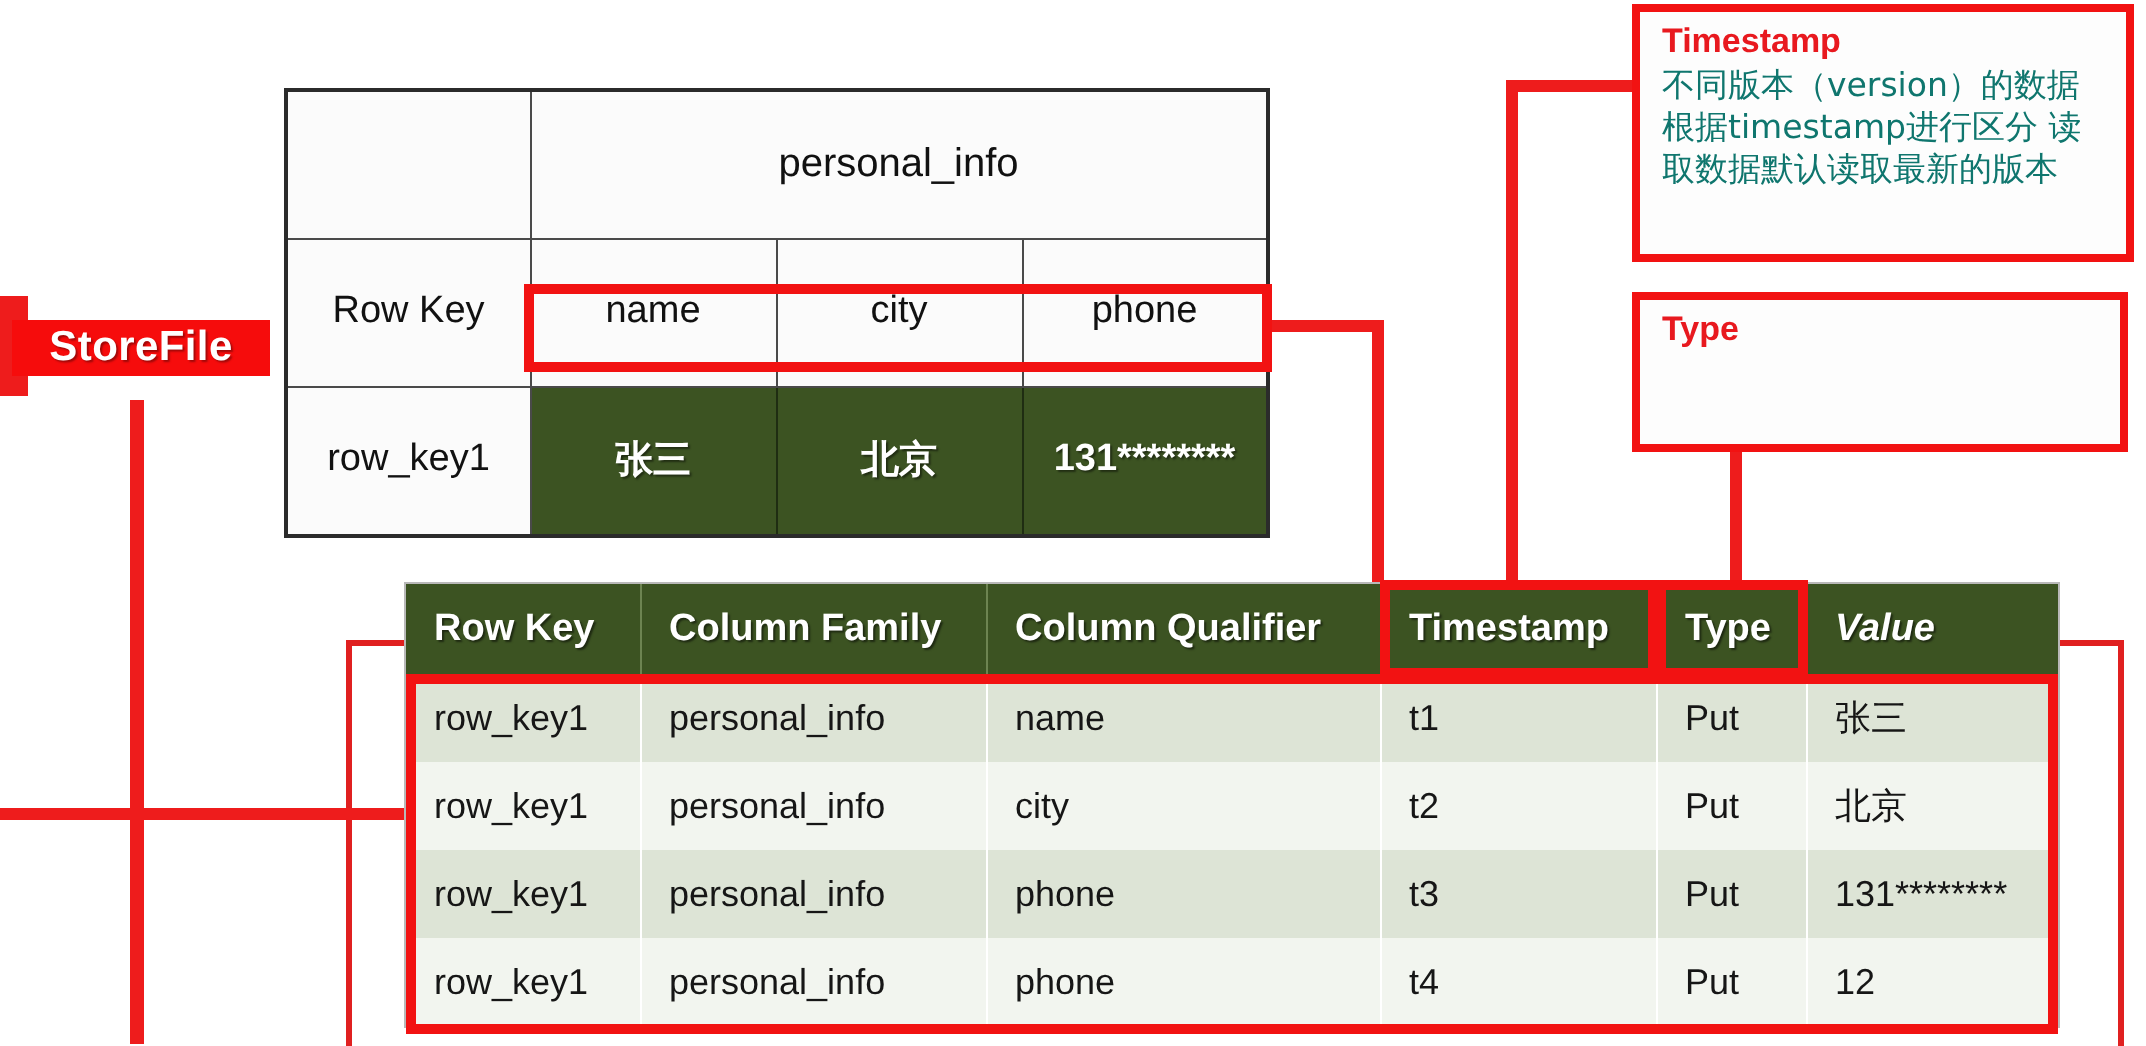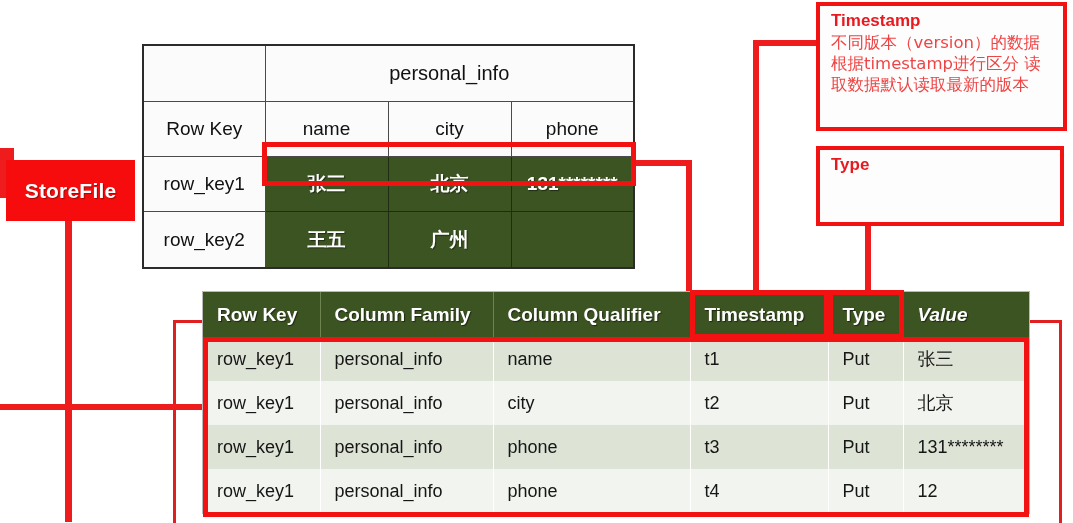--- a/index.html
+++ b/index.html
@@ -12,21 +12,21 @@
     position:relative;
   }
   #stage{position:absolute;left:0;top:0;width:1073px;height:523px;}
 
   
   .conn{position:absolute;background:#ee1c1c;}
   .conn.thin{background:#e02020;}
 
   
   #storefile-label{
-    position:absolute;left:6px;top:160px;width:129px;height:61px;
+    position:absolute;left:6px;top:160px;width:129px;height:28px;
     background:#f60c0c;
     display:flex;align-items:center;justify-content:center;
     color:#ffffff;font-weight:bold;font-size:21px;
     letter-spacing:.2px;
     text-shadow:1px 1px 1px rgba(0,0,0,.35);
   }
 
   
   #top-table{
     position:absolute;left:142px;top:44px;width:493px;height:225px;
@@ -117,21 +117,21 @@
     position:absolute;background:#fdfdfd;
     border:4px solid #f21212;
     box-sizing:border-box;
     padding:5px 9px 6px 11px;
   }
   .note .note-title{
     color:#e8191f;font-weight:bold;font-size:17px;
     line-height:20px;margin-bottom:1px;
   }
   .note .note-body{
-    color:#ef4444;font-size:16.5px;line-height:21px;
+    color:#0f766e;font-size:16.5px;line-height:21px;
     font-family:"DejaVu Sans","Liberation Sans",sans-serif;
   }
   #note-timestamp{left:816px;top:2px;width:251px;height:129px;}
   #note-type{left:816px;top:146px;width:248px;height:80px;}
 
   
   #watermark{
     position:absolute;left:925px;top:470px;
     font-size:31px;font-weight:bold;
     font-family:"DejaVu Sans","Liberation Sans",sans-serif;
@@ -186,26 +186,20 @@
         <td>Row Key</td>
         <td>name</td>
         <td>city</td>
         <td>phone</td>
       </tr>
       <tr>
         <td class="rowkey">row_key1</td>
         <td class="green">张三</td>
         <td class="green">北京</td>
         <td class="green">131********</td>
-      </tr>
-      <tr>
-        <td class="rowkey">row_key2</td>
-        <td class="green">王五</td>
-        <td class="green">广州</td>
-        <td class="green"></td>
       </tr>
     </tbody>
   </table>
   <div id="top-row-highlight"></div>
 
   <table id="bottom-table">
     <colgroup>
       <col class="bc-rk">
         <col class="bc-cf">
         <col class="bc-cq">

